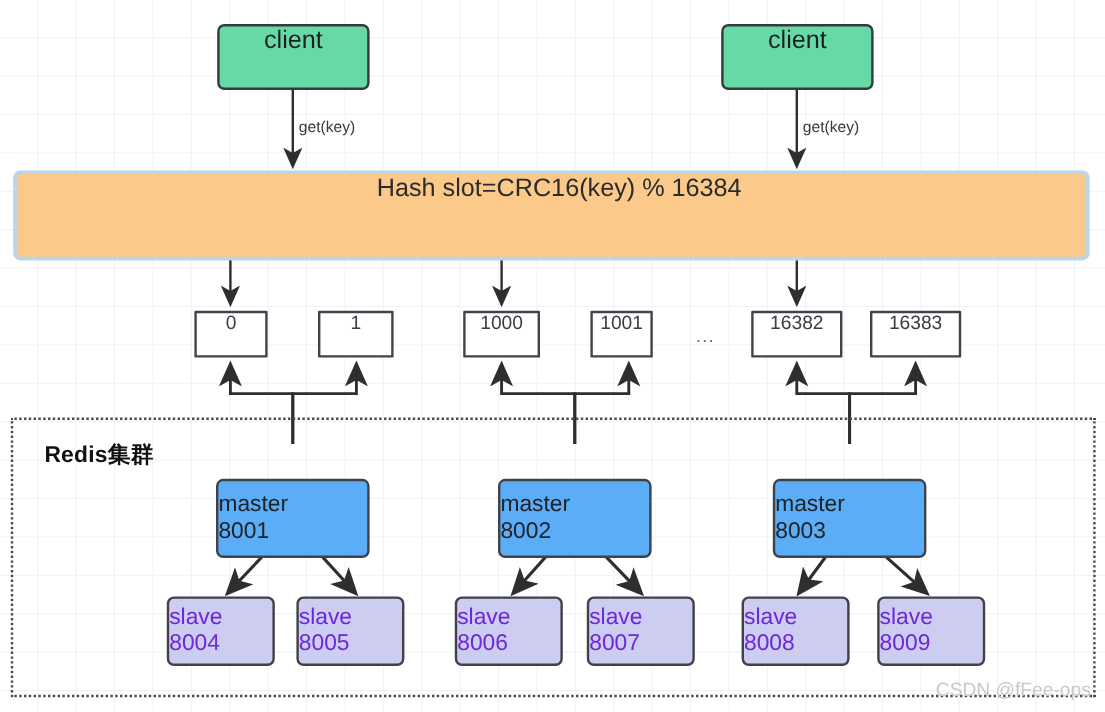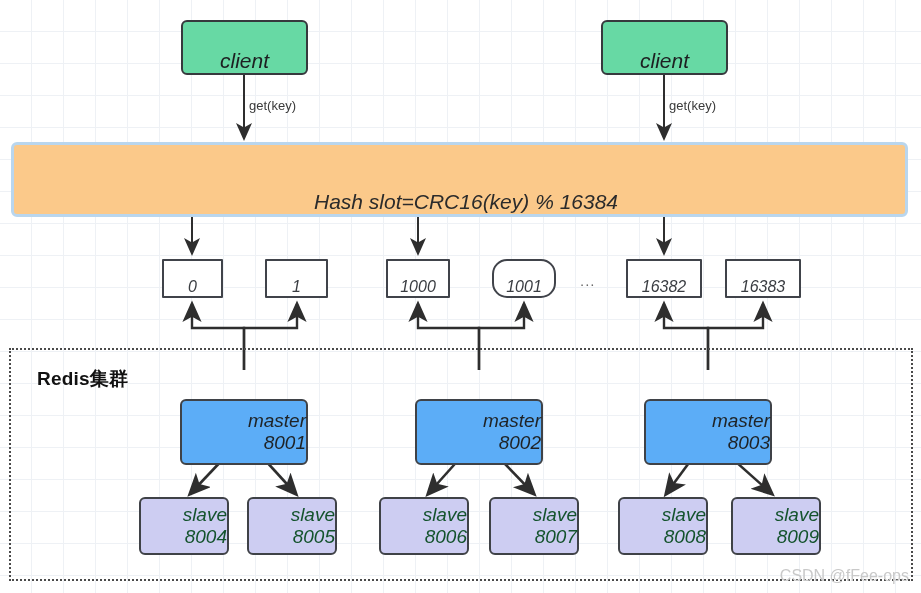--- a/index.html
+++ b/index.html
@@ -13,42 +13,42 @@
     background-color:#ffffff;
     background-image:
       linear-gradient(to right, #eef1f5 1px, transparent 1px),
       linear-gradient(to bottom, #eef1f5 1px, transparent 1px);
     background-size:32px 32px;
     background-position:-1px -1px;
   }
   #svg-layer{position:absolute;left:0;top:0;width:921px;height:593px;}
 
   .node{position:absolute;box-sizing:border-box;display:flex;
-        align-items:flex-end;justify-content:center;text-align:center;
-        line-height:1.15;color:#2b2b2b;font-style:italic;}
+        align-items:flex-start;justify-content:center;text-align:center;
+        line-height:1.15;color:#2b2b2b;}
 
   .client-box{
     background:#67d9a4;border:2px solid #36393d;border-radius:6px;
     font-size:21px;color:#1d2021;
   }
   .hash-box{
     background:#fbc98a;border:3px solid #b9d6ee;border-radius:6px;
     font-size:21px;color:#2b2b2b;padding-left:13px;
   }
   .slot-box{
     background:#ffffff;border:2px solid #40434a;border-radius:1px;
     font-size:16px;color:#3a3d42;
   }
   .master-box{
     background:#5cadf7;border:2px solid #3f4247;border-radius:6px;
     font-size:19px;color:#1f2326;flex-direction:column;margin-top:28px;
   }
   .slave-box{
     background:#cdcdf2;border:2px solid #3f4247;border-radius:6px;
-    font-size:19px;color:#14532d;flex-direction:column;
+    font-size:19px;color:#6d28d9;flex-direction:column;
   }
   .cluster-frame{
     position:absolute;left:9px;top:348px;width:904px;height:233px;
     border:2px dotted #4a4a4a;box-sizing:border-box;background:transparent;
   }
   .cluster-label{
     position:absolute;left:22px;top:366px;font-size:19px;font-weight:bold;
     color:#111;letter-spacing:0.2px;margin-left:15px;
   }
   .edge-label{
@@ -119,21 +119,21 @@
 
   <div class="node slot-box" style="left:162px;top:259px;width:61px;height:39px;">
     <span>0</span>
   </div>
   <div class="node slot-box" style="left:265px;top:259px;width:63px;height:39px;">
     <span>1</span>
   </div>
   <div class="node slot-box" style="left:386px;top:259px;width:64px;height:39px;">
     <span>1000</span>
   </div>
-  <div class="node slot-box" style="left:492px;top:259px;width:64px;height:39px;border-radius:15px;">
+  <div class="node slot-box" style="left:492px;top:259px;width:52px;height:39px;">
     <span>1001</span>
   </div>
   <div class="ellipsis" style="left:580px;top:272px;">...</div>
   <div class="node slot-box" style="left:626px;top:259px;width:76px;height:39px;">
     <span>16382</span>
   </div>
   <div class="node slot-box" style="left:725px;top:259px;width:76px;height:39px;">
     <span>16383</span>
   </div>
 

